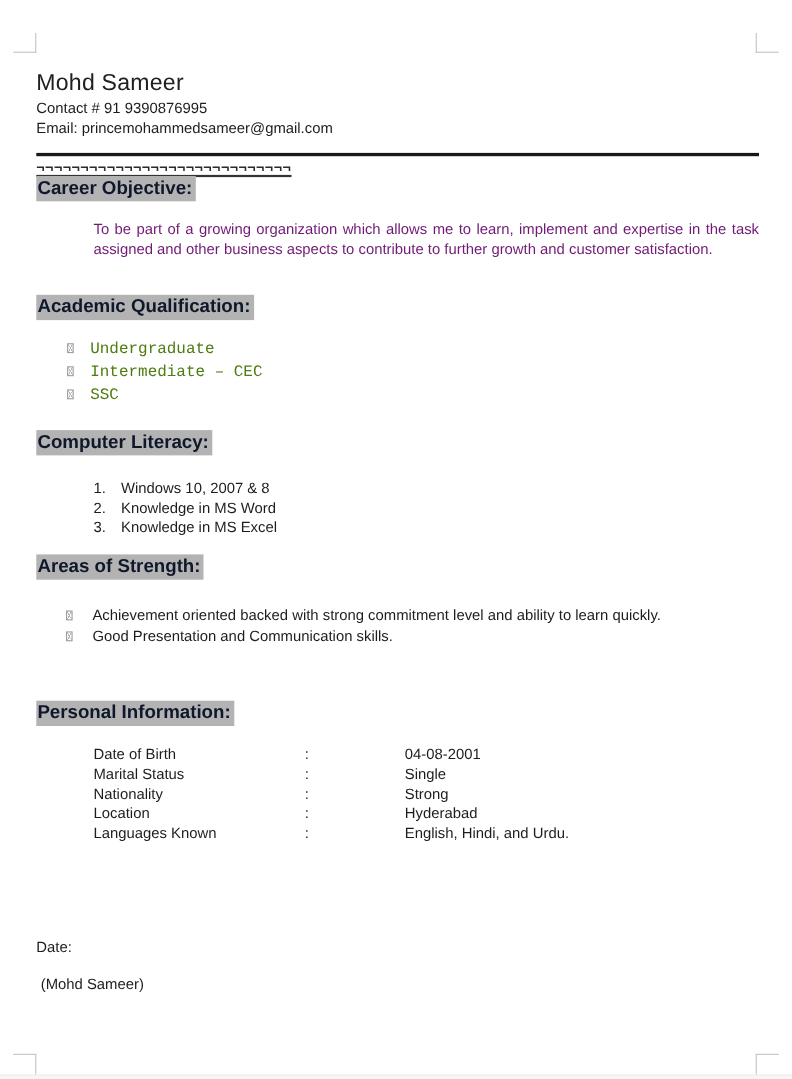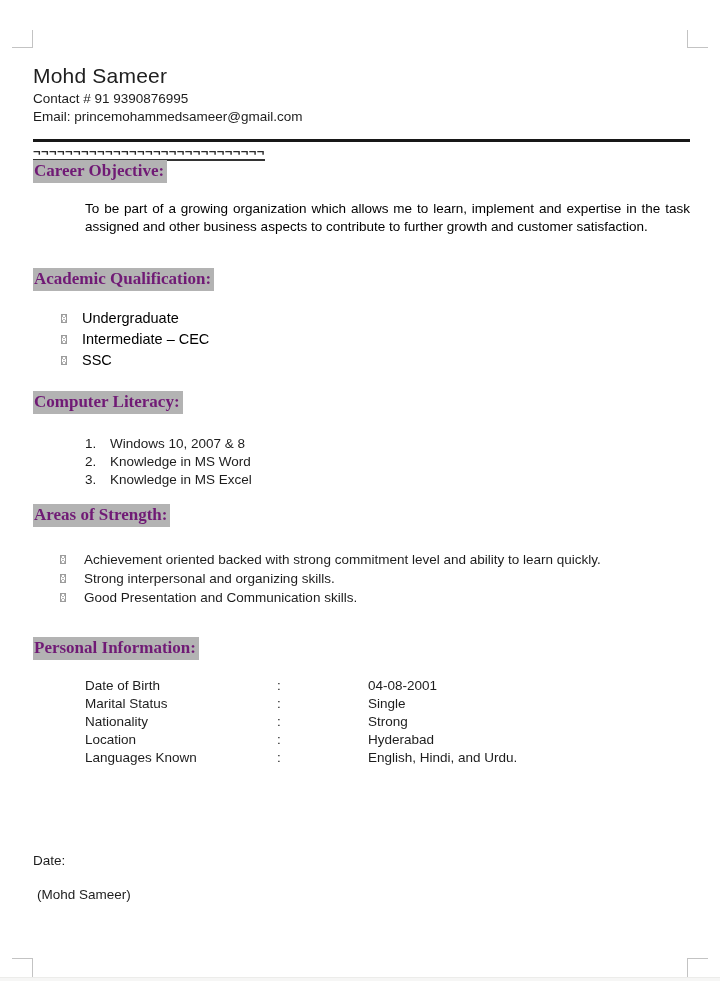--- a/index.html
+++ b/index.html
@@ -30,50 +30,49 @@
   .rule { top: 127px; width: 657px; height: 3px; background: #181818; }
 
   .tilde-line {
     top: 134px; font-size: 13px; font-weight: 700; color: #2a2a2a;
     line-height: 11px; letter-spacing: 0.4px;
     border-bottom: 2px solid #333; padding-bottom: 2px; display: inline-block;
   }
 
   .sec-heading {
     display: inline-block;
-    font-size: 17px; font-weight: 700; color: #701a75;
+    font-size: 17px; font-weight: 700; color: #0f172a;
     background: #b3b3b3;
     padding: 1px 3px 2px 1px;
     line-height: 20px;
-    font-family: Liberation Serif, serif;
   }
   .h-career   { top: 148px; }
   .h-academic { top: 256px; }
   .h-computer { top: 379px; }
   .h-strength { top: 492px; }
   .h-personal { top: 625px; text-align: center; }
 
   .para {
-    font-size: 13.5px; line-height: 18px; text-align: justify; color: #000000;
+    font-size: 13.5px; line-height: 18px; text-align: justify; color: #701a75;
   }
   .objective-para { top: 188px; left: 52px; width: 605px; }
   .declaration-para { top: 769px; left: 0; width: 657px; }
 
   
   .tofu {
     display: inline-block; width: 6px; height: 9px;
     border: 1px solid #9c9c9c;
     background:
       linear-gradient(to top right, transparent 44%, #b5b5b5 44%, #b5b5b5 56%, transparent 56%),
       linear-gradient(to bottom right, transparent 44%, #b5b5b5 44%, #b5b5b5 56%, transparent 56%);
     vertical-align: baseline;
   }
 
   .academic-list { top: 296px; left: 28px; }
-  .academic-list .li { line-height: 21px; font-family: Liberation Sans, sans-serif; font-size: 14.5px; color: #000000; }
+  .academic-list .li { line-height: 21px; font-family: Liberation Mono, monospace; font-size: 14.5px; color: #4d7c0f; }
   .academic-list .tofu { margin-right: 15px; }
 
   .numbered-list { top: 423px; left: 52px; }
   .numbered-list .li { line-height: 18px; font-size: 13.5px; }
   .numbered-list .num { display: inline-block; width: 25px; }
 
   .strength-list { top: 538px; left: 27px; }
   .strength-list .li { line-height: 19px; font-size: 13.5px; }
   .strength-list .tofu { margin-right: 18px; }
 
@@ -117,21 +116,20 @@
   <div class="abs h-computer"><span class="sec-heading">Computer Literacy:</span></div>
   <div class="abs numbered-list">
     <div class="li"><span class="num">1.</span><span>Windows 10, 2007 &amp; 8</span></div>
     <div class="li"><span class="num">2.</span><span>Knowledge in MS Word</span></div>
     <div class="li"><span class="num">3.</span><span>Knowledge in MS Excel</span></div>
   </div>
 
   <div class="abs h-strength"><span class="sec-heading">Areas of Strength:</span></div>
   <div class="abs strength-list">
     <div class="li"><span class="tofu"></span><span>Achievement oriented backed with strong commitment level and ability to learn quickly.</span></div>
-    <div class="li"><span class="tofu"></span><span>Strong interpersonal and organizing skills.</span></div>
     <div class="li"><span class="tofu"></span><span>Good Presentation and Communication skills.</span></div>
   </div>
 
   <div class="abs h-personal"><span class="sec-heading">Personal Information:</span></div>
   <div class="abs personal-table">
     <div class="row">
       <span class="plabel">Date of Birth</span>
       <span class="pcolon">:</span>
       <span class="pvalue">04-08-2001</span>
     </div>

